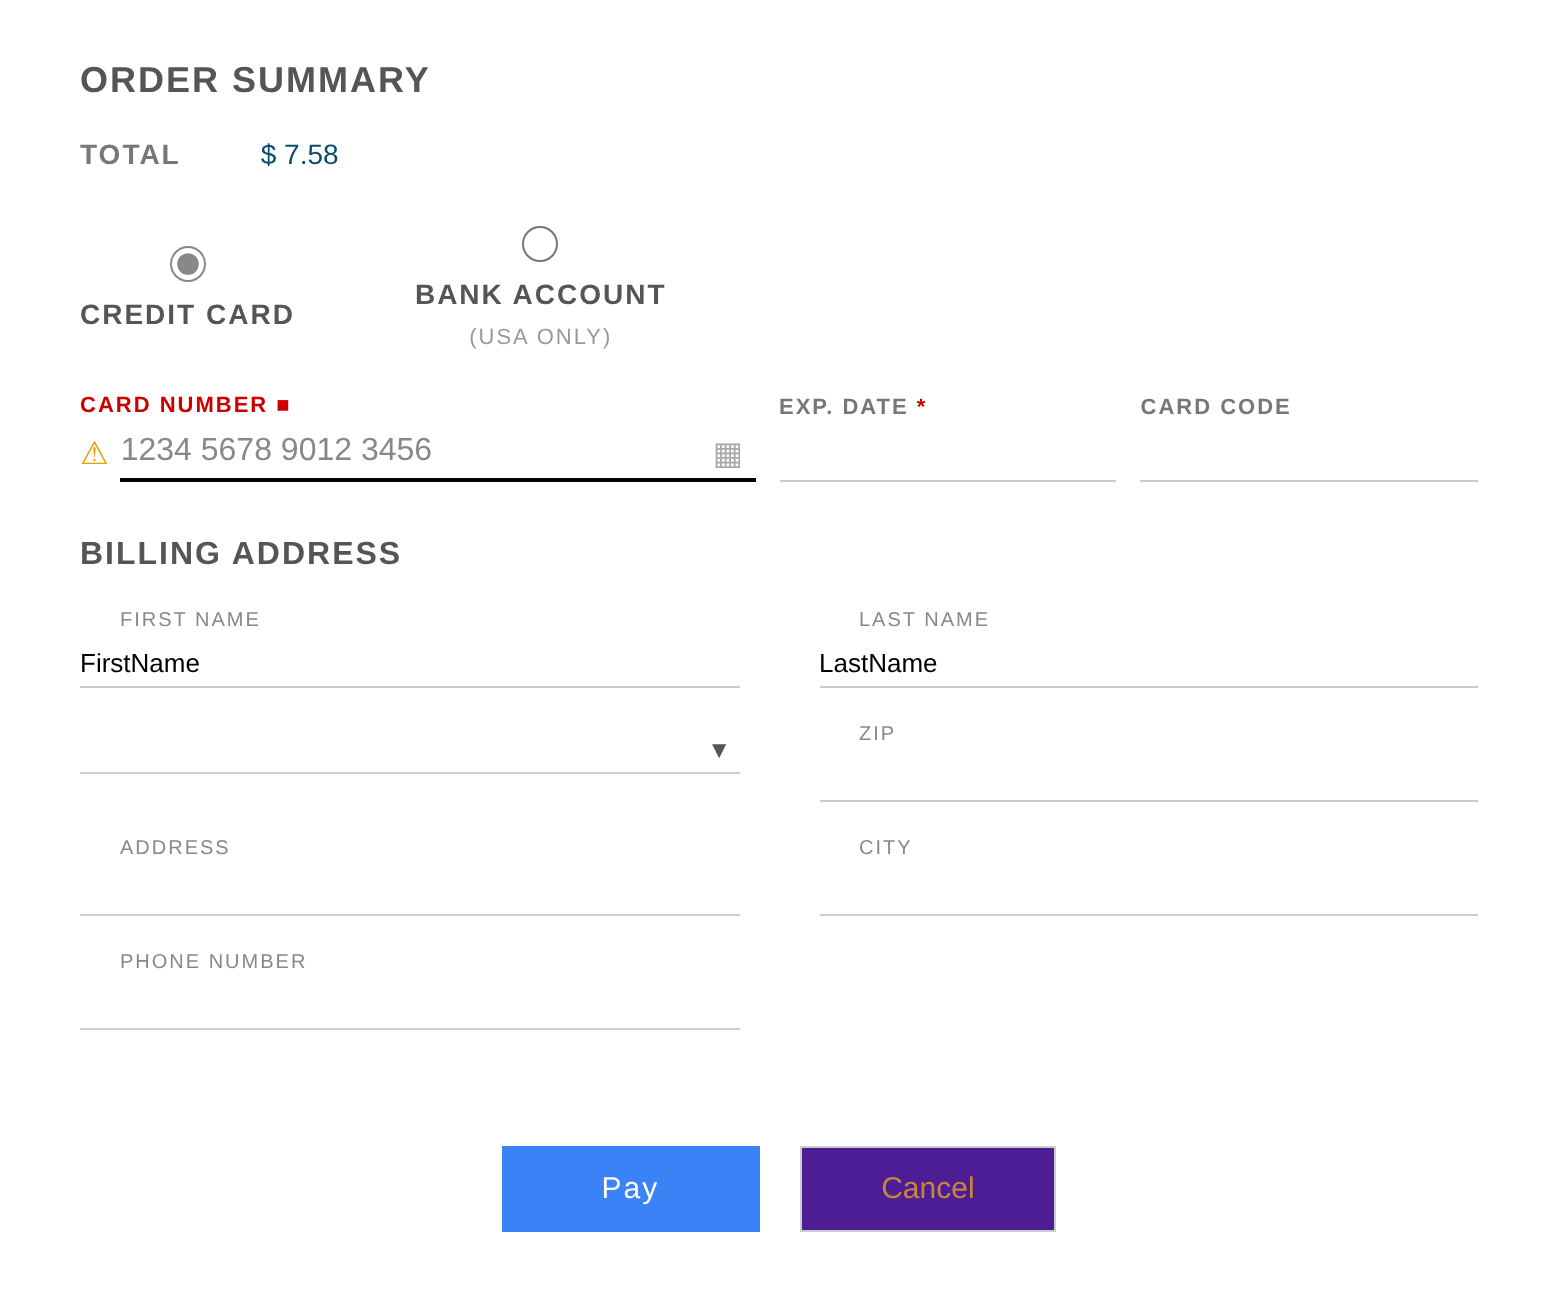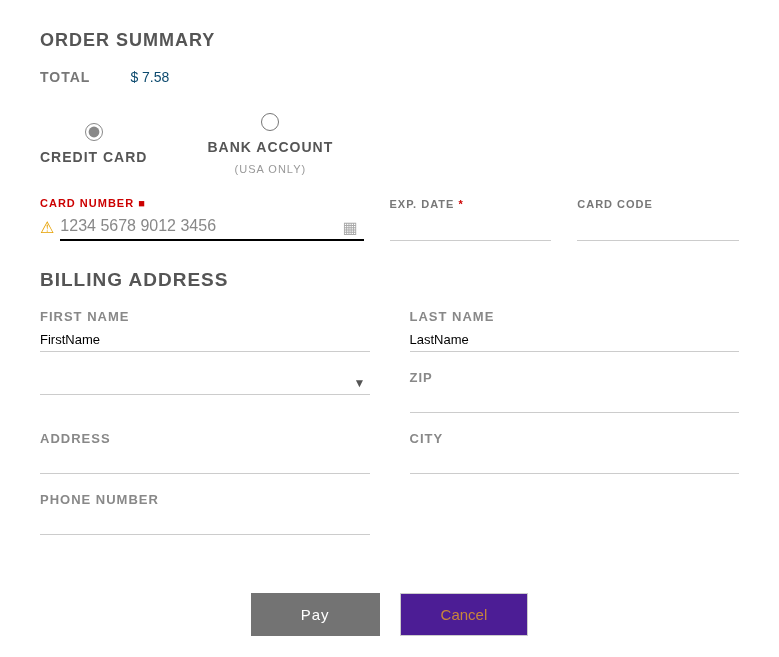--- a/index.html
+++ b/index.html
@@ -55,21 +55,21 @@
       accent-color: #888;
     }
     .bank-label-small {
       font-size: 11px;
       font-weight: normal;
       color: #999;
     }
 
     .card-fields {
       display: flex;
-      gap: 26px;
+      gap: 12px;
       align-items: flex-end;
       margin-bottom: 28px;
     }
     .field-group {
       display: flex;
       flex-direction: column;
     }
     .field-group.card-number-group {
       flex: 2;
     }
@@ -120,44 +120,45 @@
       color: #888;
       background: transparent;
       padding: 4px 0;
       width: 100%;
     }
     input[type="text"].error-border {
       border-bottom: 2px solid #000000;
     }
 
     h2.billing-title {
-      font-size: 19px;
+      font-size: 16px;
       font-weight: bold;
       color: #555;
       letter-spacing: 1px;
       text-transform: uppercase;
       margin-bottom: 18px;
     }
 
     .billing-grid {
       display: grid;
       grid-template-columns: 1fr 1fr;
       gap: 0 40px;
     }
 
     .billing-field {
       margin-bottom: 18px;
     }
     .billing-field-label {
-      font-size: 13px;
-      font-weight: bold;
+      font-size: 10px;
+      font-weight: normal;
       letter-spacing: 1px;
       text-transform: uppercase;
       color: #888;
       margin-bottom: 4px;
+      margin-left: 20px;
     }
     .billing-input-wrapper {
       position: relative;
       display: flex;
       align-items: center;
     }
     .billing-input-wrapper select {
       border: none;
       border-bottom: 1px solid #ccc;
       outline: none;
@@ -183,21 +184,21 @@
     }
 
     .buttons-row {
       display: flex;
       justify-content: center;
       gap: 20px;
       margin-top: 40px;
     }
 
     .btn-pay {
-      background: #737373;
+      background: #3b82f6;
       color: #fff;
       border: none;
       padding: 12px 50px;
       font-size: 15px;
       cursor: pointer;
       letter-spacing: 1px;
     }
     .btn-cancel {
       background: #4c1d95;
       color: #c8863a;

